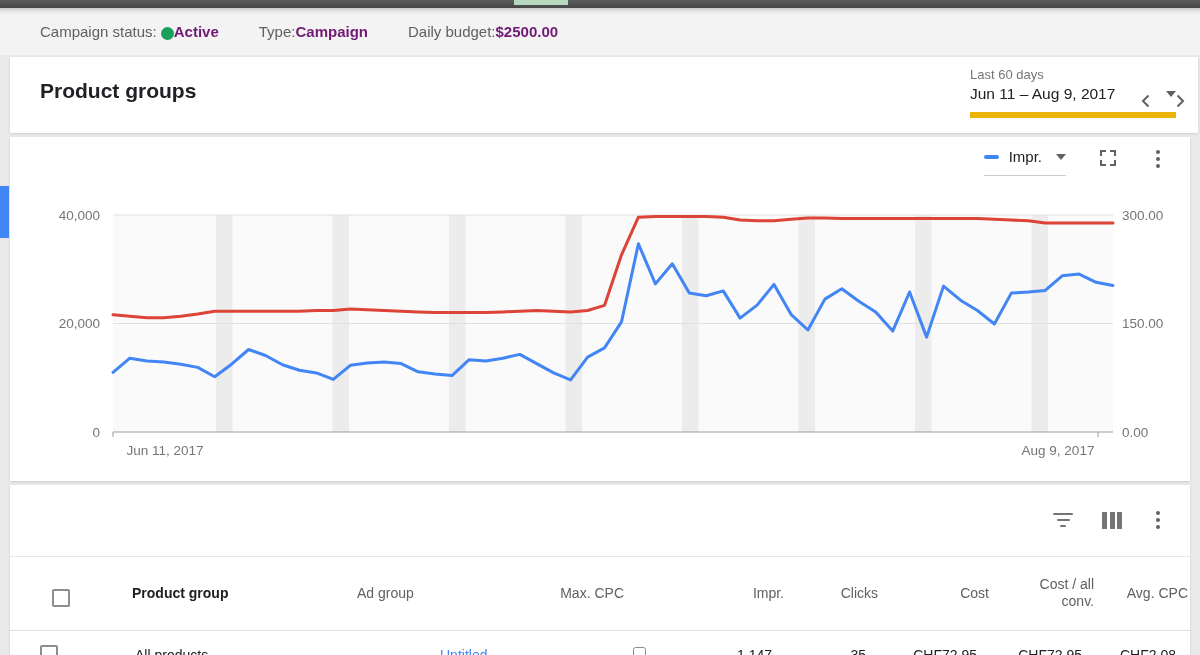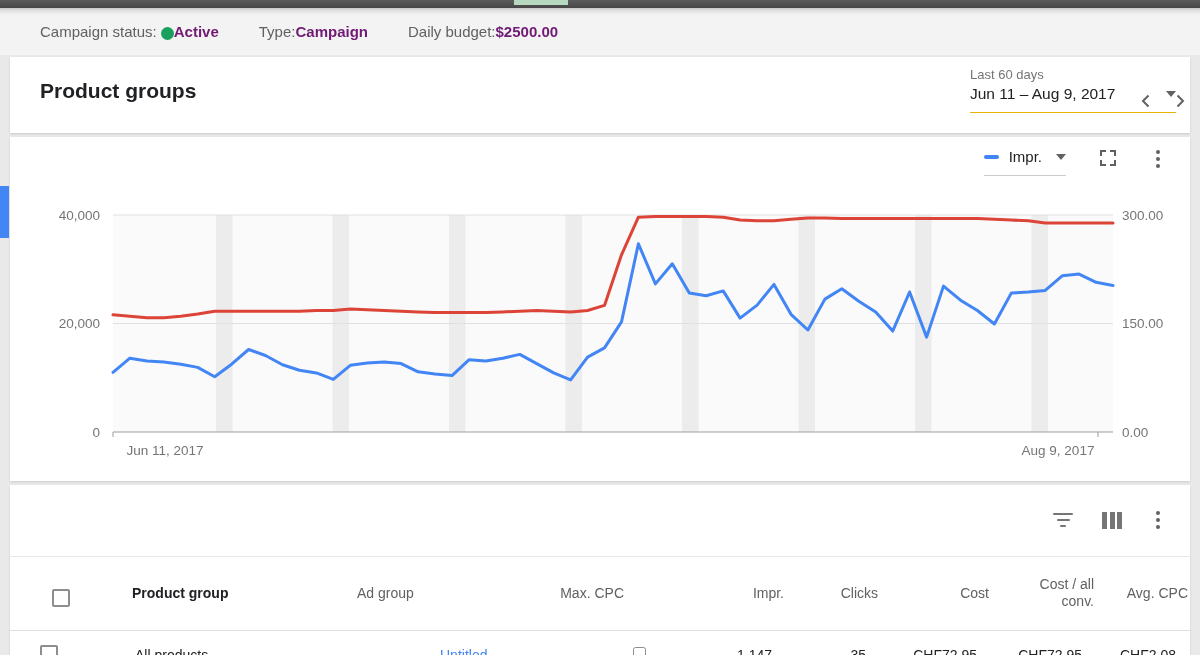--- a/index.html
+++ b/index.html
@@ -24,26 +24,26 @@
   .sb-group{display:flex;align-items:flex-end;white-space:nowrap;}
   .sb-label{color:#616161;}
   .sb-value{color:#701a75;font-weight:700;}
   .status-dot{width:13px;height:13px;border-radius:50%;display:inline-block;margin-left:4px;}
 
   
   .card{position:absolute;left:10px;width:1180px;background:#fff;
     box-shadow:0 1px 2px rgba(0,0,0,.12);}
 
   
-  .header-card{top:57px;height:76px;}
+  .header-card{top:57px;height:76px;padding-left:8px;}
   .page-title{position:absolute;left:30px;top:22px;font-size:21px;font-weight:700;color:#202124;}
   .daterange{position:absolute;left:912px;top:10px;width:206px;margin-left:48px;}
   .daterange-preset{font-size:13px;color:#757575;margin-bottom:3px;}
   .daterange-row{display:flex;align-items:center;justify-content:space-between;
-    border-bottom:1px solid #eab308;padding-bottom:9px;}
+    border-bottom:6px solid #eab308;padding-bottom:9px;}
   .daterange-value{font-size:15.5px;color:#202124;}
   .caret-down{width:0;height:0;border-left:5px solid transparent;border-right:5px solid transparent;
     border-top:6px solid #616161;display:inline-block;}
   .chev-btn{position:absolute;top:32px;width:24px;height:24px;background:none;border:none;padding:0;cursor:pointer;}
   .chev-prev{left:1124px;}
   .chev-next{left:1158px;}
 
   
   .chart-card{top:137px;height:344px;overflow:hidden;}
   .legend{position:absolute;right:24px;top:11px;display:flex;align-items:flex-start;gap:30px;}

